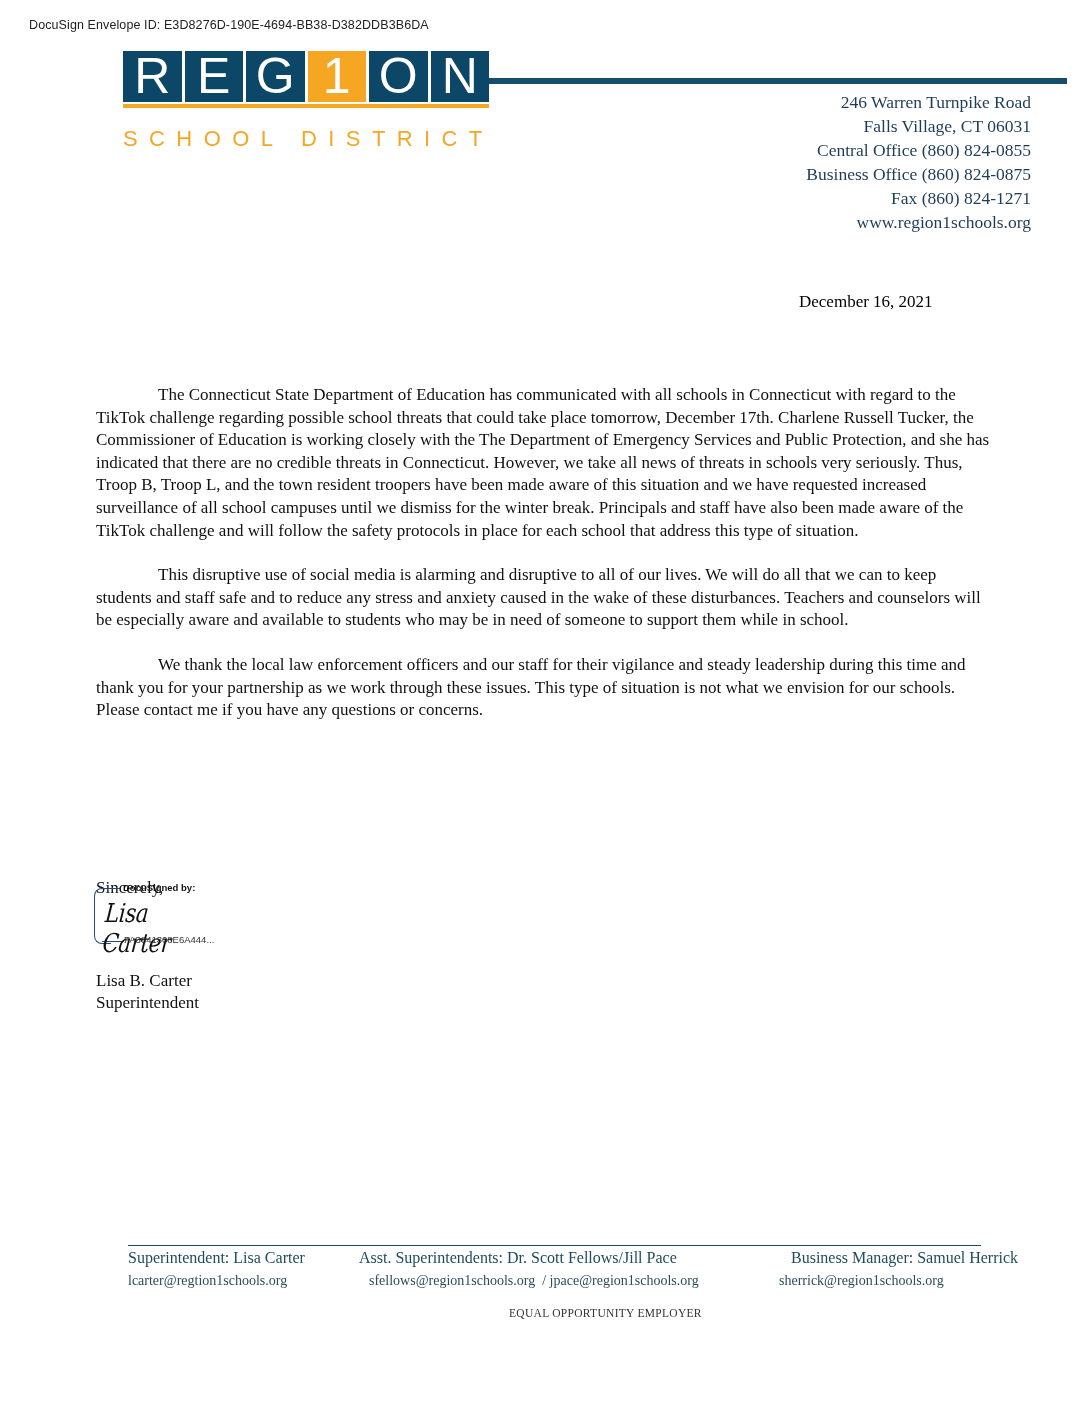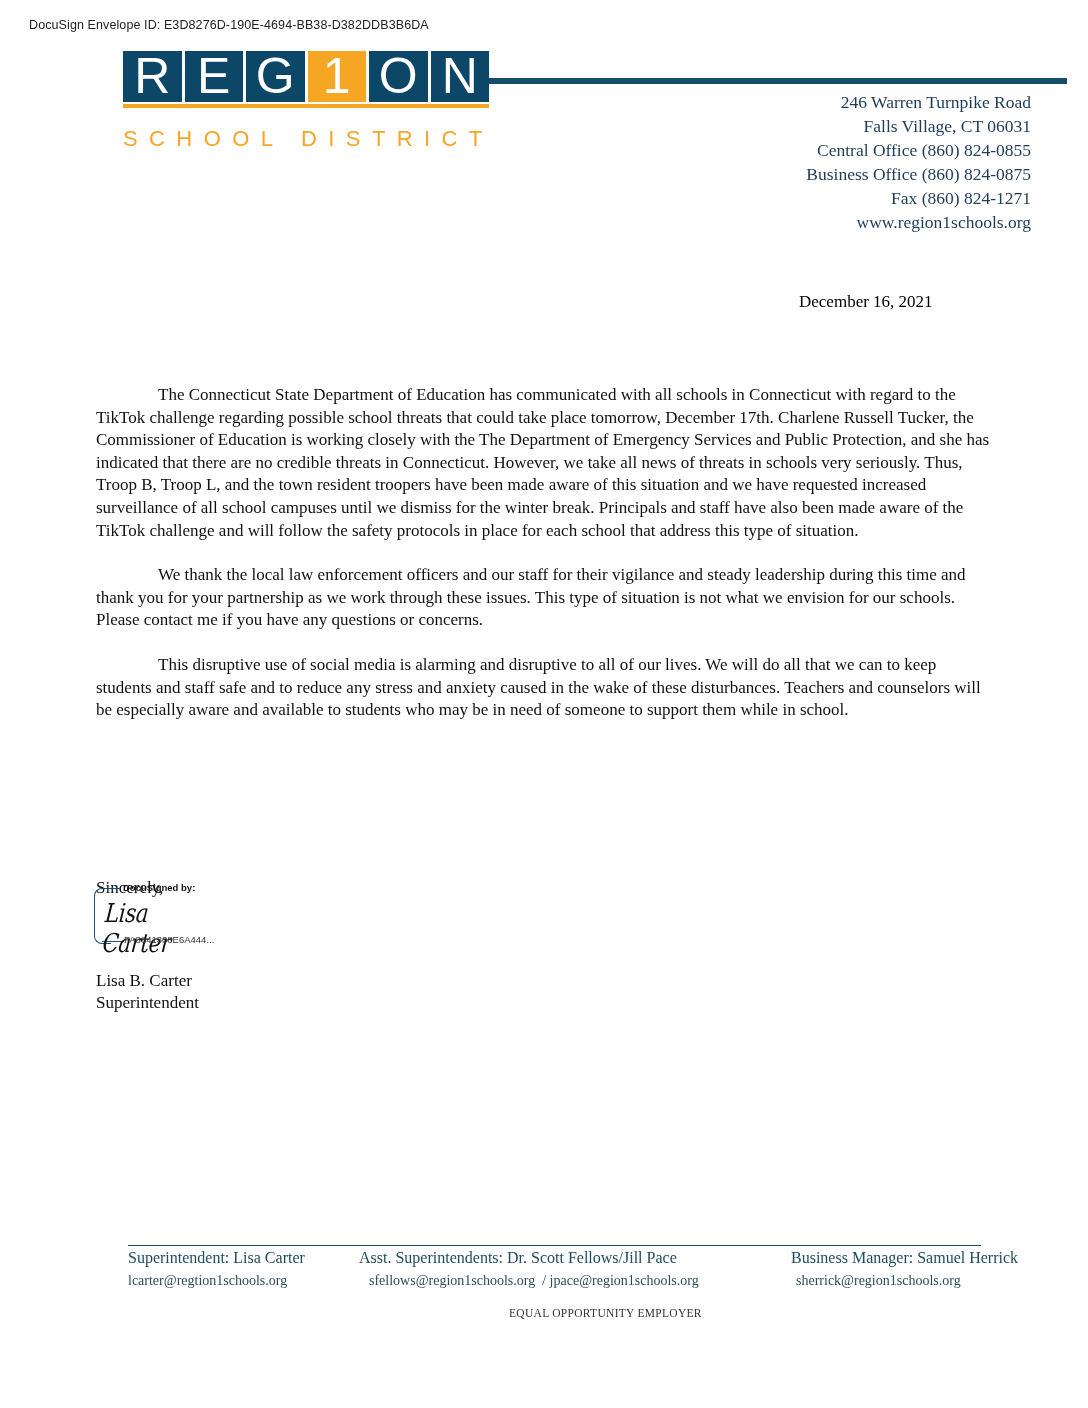--- a/index.html
+++ b/index.html
@@ -239,22 +239,22 @@
   <div>Central Office (860) 824-0855</div>
   <div>Business Office (860) 824-0875</div>
   <div>Fax (860) 824-1271</div>
   <div>www.region1schools.org</div>
 </div>
 
 <div class="date">December 16, 2021</div>
 
 <div class="letter">
   <p class="para">The Connecticut State Department of Education has communicated with all schools in Connecticut with regard to the TikTok challenge regarding possible school threats that could take place tomorrow, December 17th. Charlene Russell Tucker, the Commissioner of Education is working closely with the The Department of Emergency Services and Public Protection, and she has indicated that there are no credible threats in Connecticut. However, we take all news of threats in schools very seriously. Thus, Troop B, Troop L, and the town resident troopers have been made aware of this situation and we have requested increased surveillance of all school campuses until we dismiss for the winter break. Principals and staff have also been made aware of the TikTok challenge and will follow the safety protocols in place for each school that address this type of situation.</p>
+  <p class="para">This disruptive use of social media is alarming and disruptive to all of our lives. We will do all that we can to keep students and staff safe and to reduce any stress and anxiety caused in the wake of these disturbances. Teachers and counselors will be especially aware and available to students who may be in need of someone to support them while in school.</p>
   <p class="para">We thank the local law enforcement officers and our staff for their vigilance and steady leadership during this time and thank you for your partnership as we work through these issues. This type of situation is not what we envision for our schools. Please contact me if you have any questions or concerns.</p>
-  <p class="para">This disruptive use of social media is alarming and disruptive to all of our lives. We will do all that we can to keep students and staff safe and to reduce any stress and anxiety caused in the wake of these disturbances. Teachers and counselors will be especially aware and available to students who may be in need of someone to support them while in school.</p>
 </div>
 
 <div class="closing">Sincerely,</div>
 
 <div class="sig-box">
   <div class="sig-bracket"></div>
   <div class="sig-topline"></div>
   <div class="sig-bottomline"></div>
   <div class="sig-label">DocuSigned by:</div>
   <div class="sig-script">Lisa Carter</div>
@@ -267,15 +267,15 @@
 </div>
 
 <div class="footer-rule"></div>
 
 <div class="footer-row" style="left:128px;">Superintendent: Lisa Carter</div>
 <div class="footer-row" style="left:359px;">Asst. Superintendents: Dr. Scott Fellows/Jill Pace</div>
 <div class="footer-row" style="left:753px;margin-left:38px;">Business Manager: Samuel Herrick</div>
 
 <div class="footer-email" style="left:128px;">lcarter@regtion1schools.org</div>
 <div class="footer-email" style="left:369px; white-space:pre;">sfellows@region1schools.org  / jpace@region1schools.org</div>
-<div class="footer-email" style="left:779px;margin-left:17px;">sherrick@region1schools.org</div>
+<div class="footer-email" style="left:779px;">sherrick@region1schools.org</div>
 
 <div class="eoe">EQUAL OPPORTUNITY EMPLOYER</div>
 
 </body></html>

